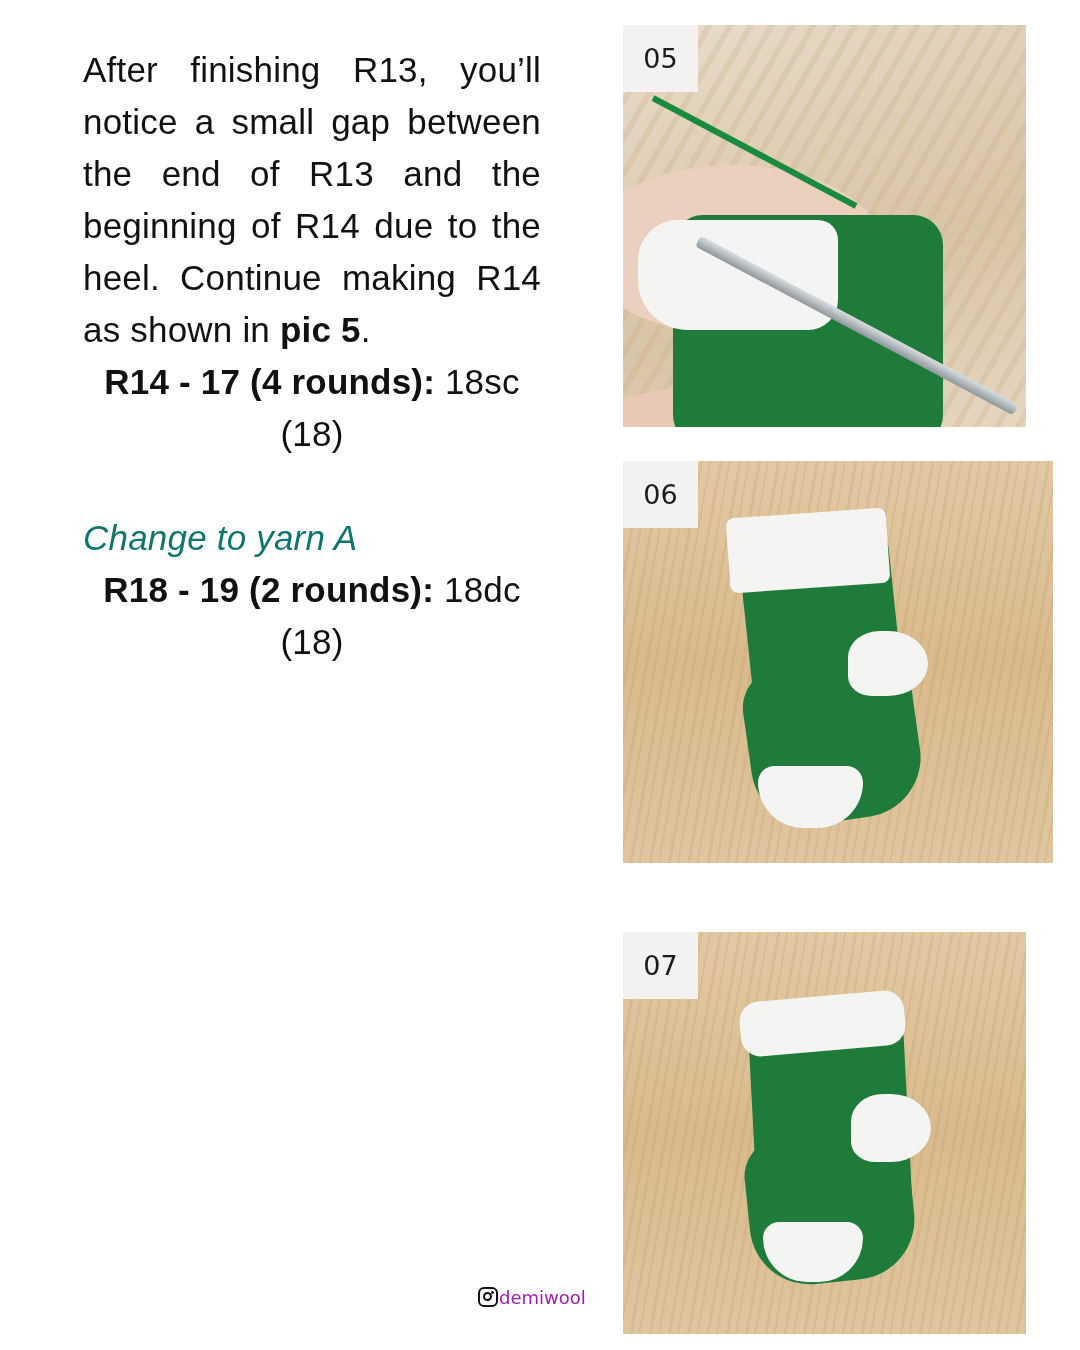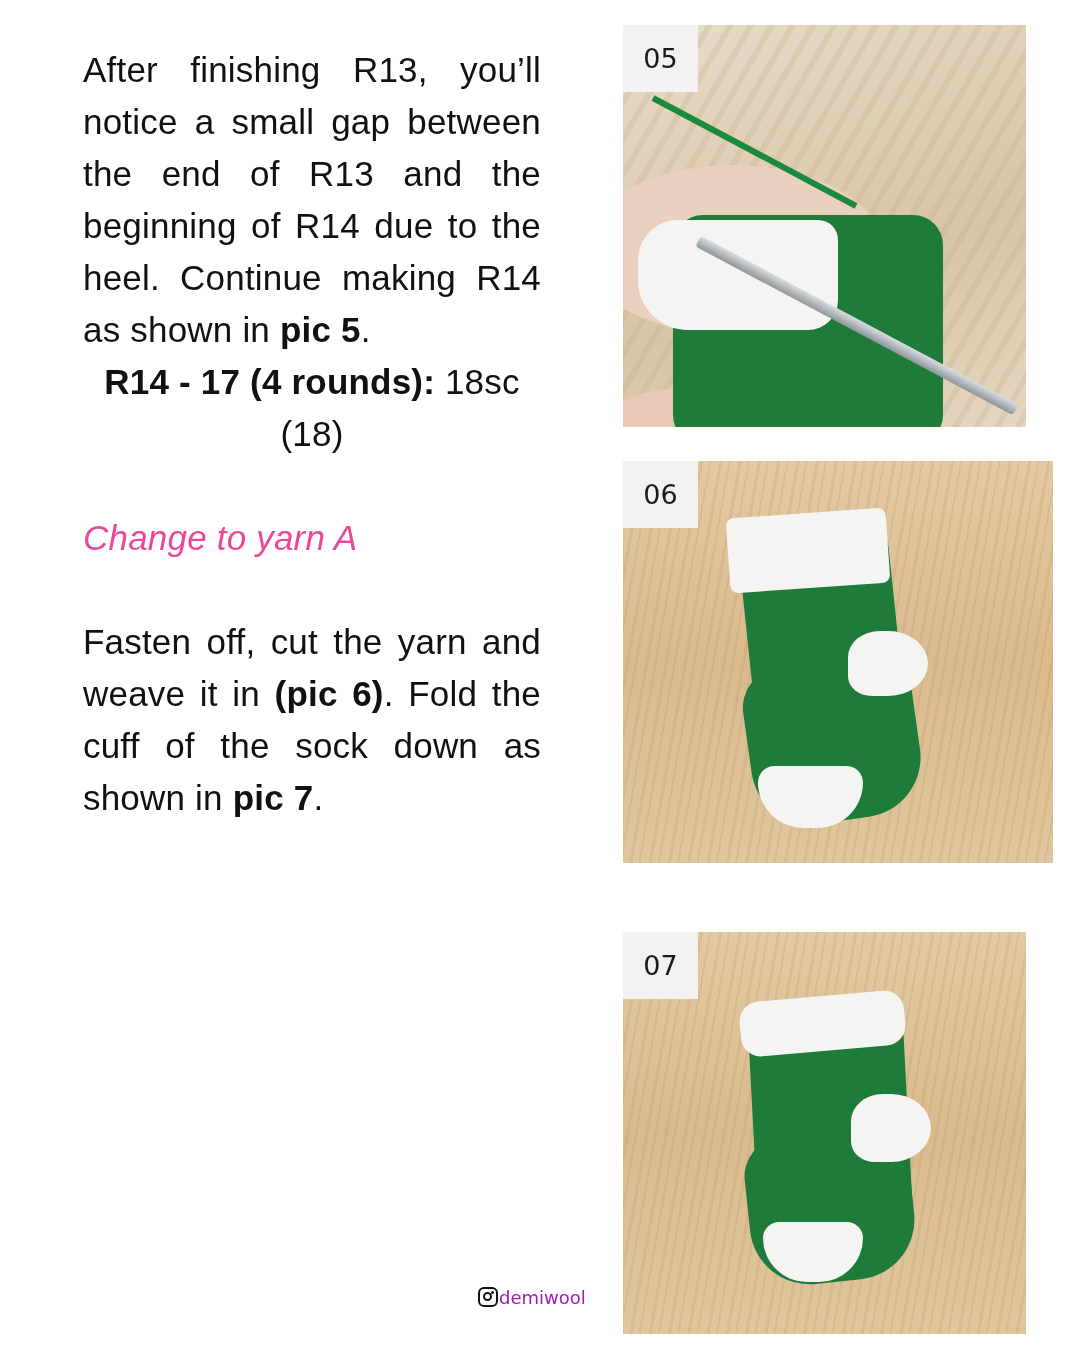--- a/index.html
+++ b/index.html
@@ -10,21 +10,21 @@
       color: #111111;
     }
     .text-col {
       position: absolute; left: 83px; top: 44px; width: 458px;
       font-size: 35px; line-height: 52px; text-align: justify;
       letter-spacing: 0.2px;
     }
     .text-col p { margin: 0; }
     .text-col b { font-weight: bold; }
     .gap { height: 52px; }
-    .heading { font-style: italic; color: #ec4899; text-align: left; }
+    .heading { font-style: italic; color: #0f766e; text-align: left; }
     .left { text-align: center; }
 
     .photo {
       position: absolute; left: 623px; width: 403px; height: 402px;
       overflow: hidden;
     }
     .photo .wood {
       position: absolute; inset: 0;
       background:
         repeating-linear-gradient(100deg, rgba(180,140,90,0.18) 0 3px, rgba(255,255,255,0) 3px 9px, rgba(150,110,70,0.12) 9px 11px, rgba(255,255,255,0) 11px 19px),
@@ -71,24 +71,24 @@
 </head>
 <body>
 
 <div class="text-col">
   <p><span>After finishing R13, you’ll notice a small gap between the end of R13 and the beginning of R14 due to the heel. Continue making R14 as shown in </span><b>pic 5</b><span>.</span></p>
   <p class="left"><b>R14 - 17 (4 rounds):</b><span> 18sc (18)</span></p>
 
   <div class="gap"></div>
 
   <p class="heading">Change to yarn A</p>
+  <p class="left"><b>R18 - 19 (2 rounds):</b><span> 18dc (18)</span></p>
 
   <div class="gap"></div>
 
-  <p><span>Fasten off, cut the yarn and weave it in </span><b>(pic 6)</b><span>. Fold the cuff of the sock down as shown in </span><b>pic 7</b><span>.</span></p>
 
   <div class="gap"></div>
 
 </div>
 
 <div class="photo p1" style="top:25px;">
   <div class="wood"></div>
   <div class="finger" style="left:-40px; top:140px; width:300px; height:170px; background:#ecd0bf;"></div>
   <div class="finger" style="left:-30px; top:360px; width:260px; height:80px;"></div>
   <div class="sock-leg" style="left:50px; top:190px; width:270px; height:230px; border-radius:30px;"></div>

